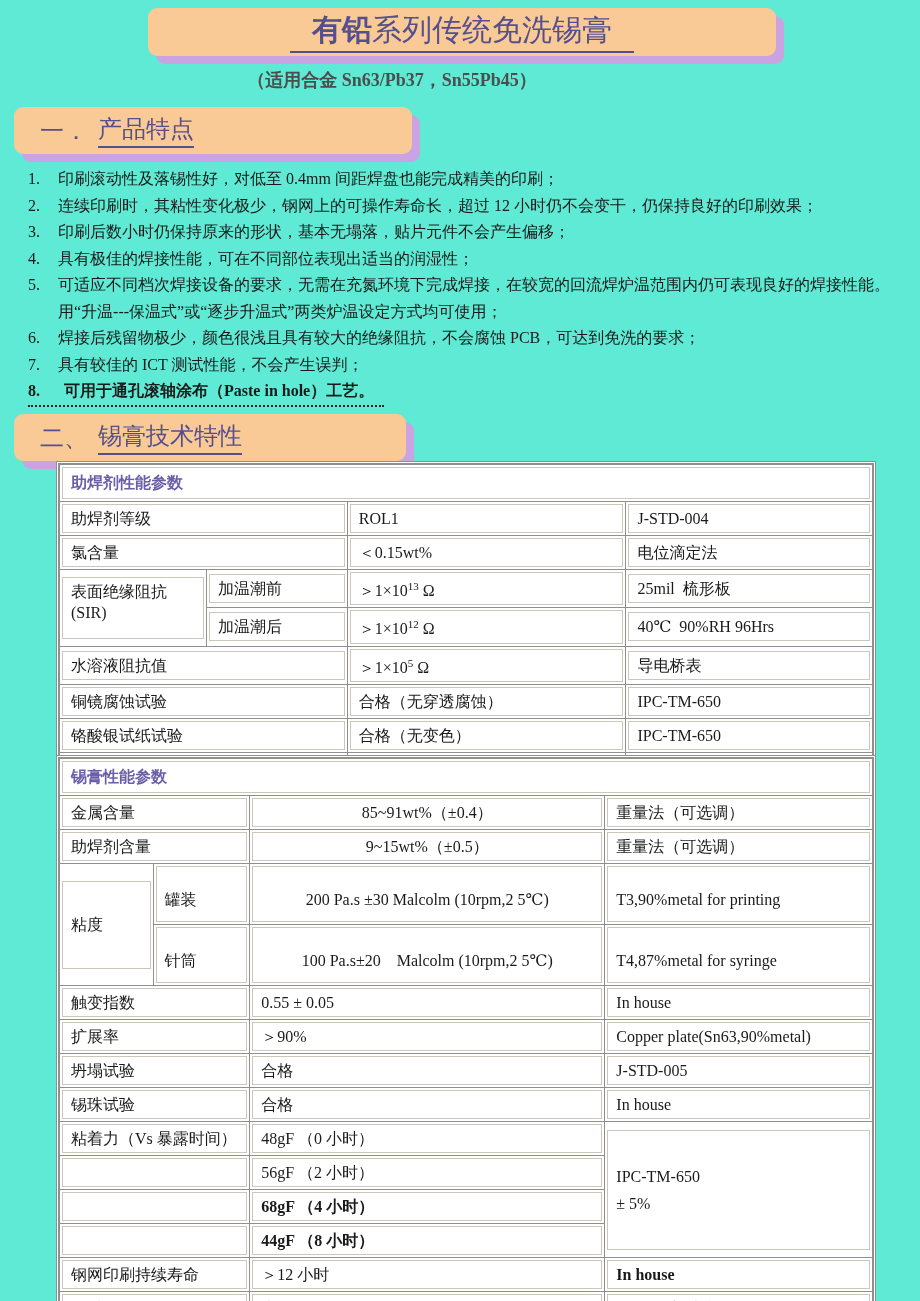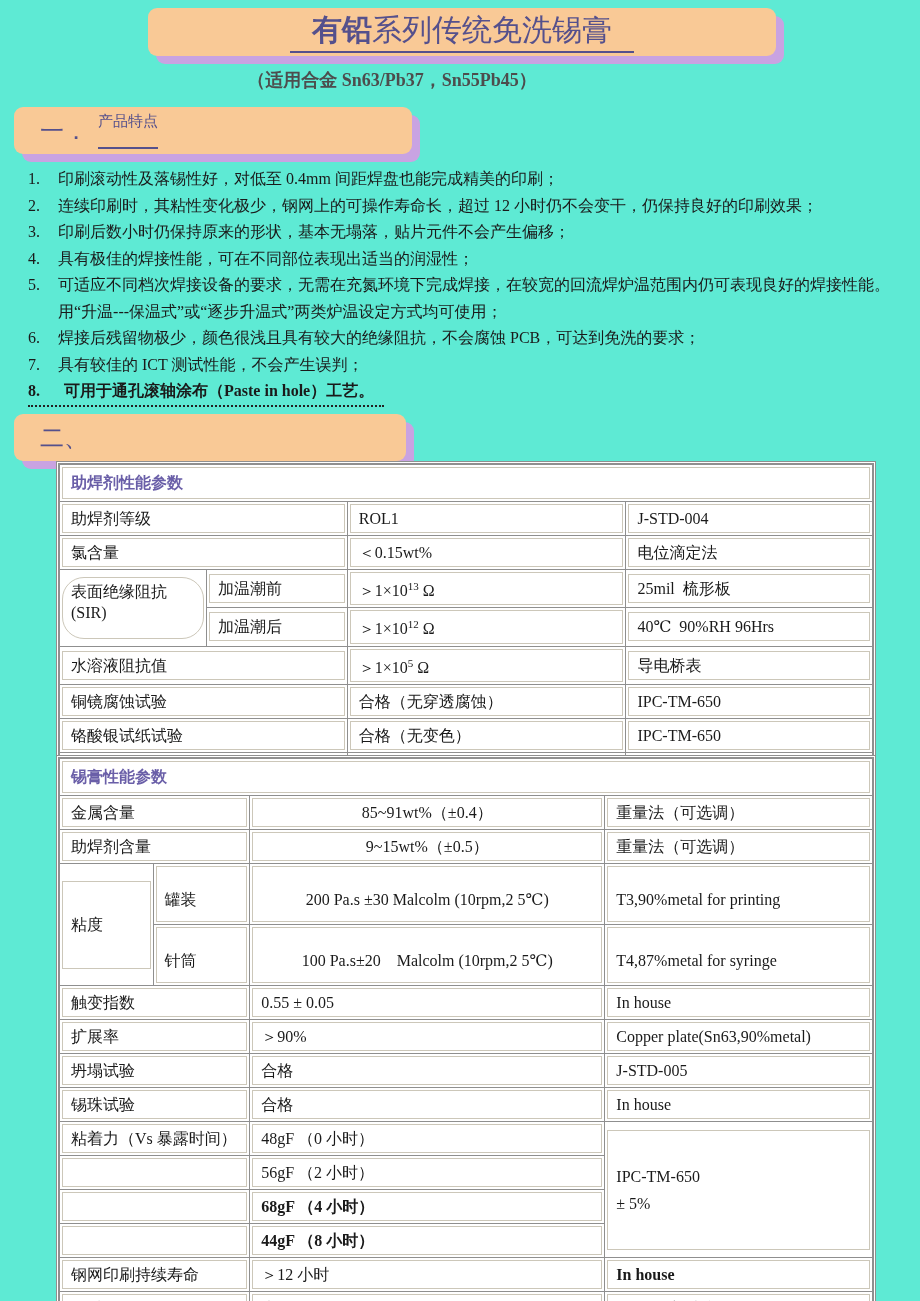--- a/index.html
+++ b/index.html
@@ -28,22 +28,22 @@
   .title-text .lead { font-weight: bold; }
   .subtitle {
     position: absolute; left:0; top:68px; width:784px;
     text-align:center; font-size:18px; font-weight:bold; color:#4d4d4d;
   }
   .sec-banner { height:47px; padding-left:26px; }
   .sec1 { left:14px; top:107px; width:372px; }
   .sec2 { left:14px; top:414px; width:366px; }
   .sec-num { font-size:24px; color: var(--heading-text, #55508C); margin-right:10px; }
   .sec-head {
-    font-size:15px; color: var(--heading-text, #55508C);
-    border-bottom:2px solid var(--heading-text, #55508C); padding-bottom:16px;
+    font-size:24px; color: var(--heading-text, #55508C);
+    border-bottom:2px solid var(--heading-text, #55508C); padding-bottom:1px;
   }
   
   .features { position:absolute; left:28px; top:166px; width:882px; }
   .feature-item { display:flex; font-size:16px; line-height:26.5px; }
   .feature-num { width:30px; flex:0 0 30px; text-align:left; }
   .feature-text { flex:1; }
   .feature-item.special { font-weight:bold; }
   .feature-item.special .inner-wrap {
     border-bottom:2px dotted #222; width:fit-content; padding-right:10px; display:flex;
   }
@@ -60,21 +60,21 @@
   .box {
     border:1px solid #ccc7b9; padding:3px 8px;
     font-size:16px; line-height:21px; min-height:21px;
     white-space:pre-wrap; height:calc(100% - 8px);
   }
   .box sup { font-size:11px; }
   .box.center { text-align:center; }
   .box.bold { font-weight:bold; }
   .box.tbl-title { color: var(--table-header-text, #6A5FA8); font-weight:bold; line-height:24px; }
   .box.tall { padding-top:22px; padding-bottom:11px; }
-  .box.fill2 { min-height:54px;border-radius:22px; }
+  .box.fill2 { min-height:54px; }
   .box.fill2v { min-height:80px; display:flex; align-items:center; }
   .box.fill4 { min-height:112px; display:flex; flex-direction:column; justify-content:center; }
   .box.fill4 .line { line-height:27px; }
 </style>
 </head>
 <body>
 
 <div class="page">
 
   <div class="banner title-banner">
@@ -121,20 +121,21 @@
     <div class="feature-item special">
       <span class="inner-wrap">
         <span class="feature-num">8.</span>
         <span class="feature-text">可用于通孔滚轴涂布（Paste in hole）工艺。</span>
       </span>
     </div>
   </div>
 
   <div class="banner sec-banner sec2">
     <span class="sec-num">二、</span>
+    <span class="sec-head">锡膏技术特性</span>
   </div>
 
   <div class="tbl-wrap tbl1-wrap">
     <table class="spec">
       <colgroup>
           <col style="width:146px">
           <col style="width:140px">
           <col style="width:277px">
           <col style="width:245px">
         </colgroup>

